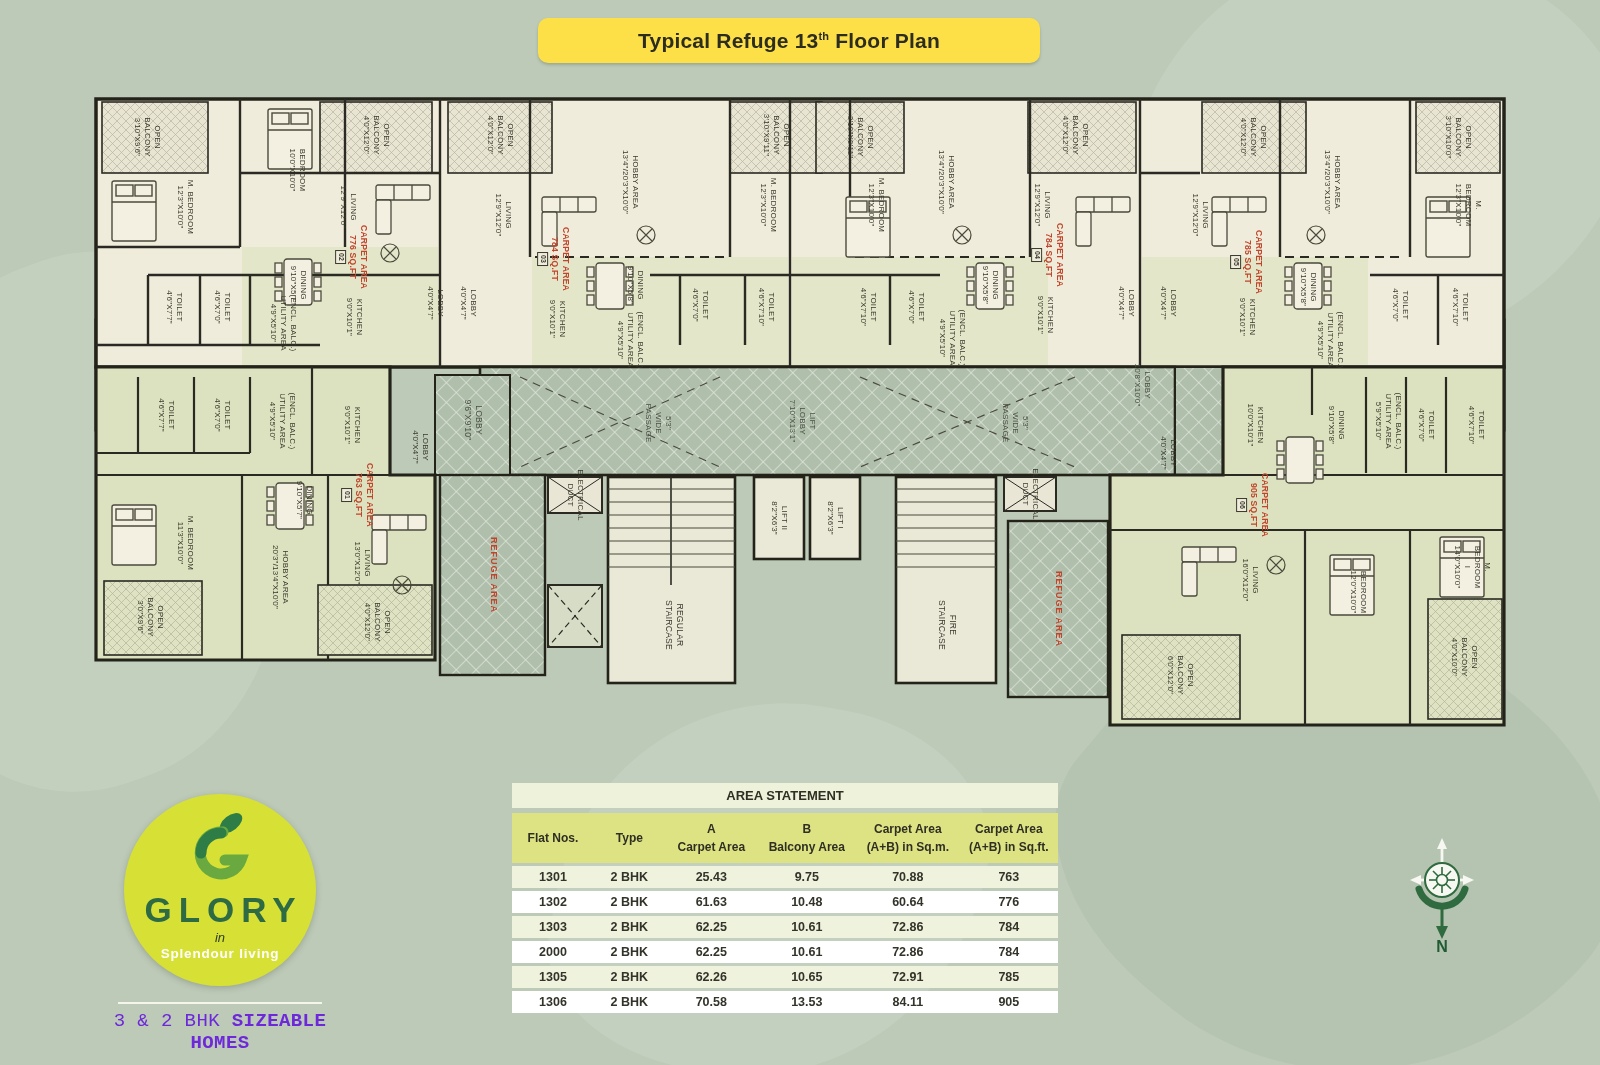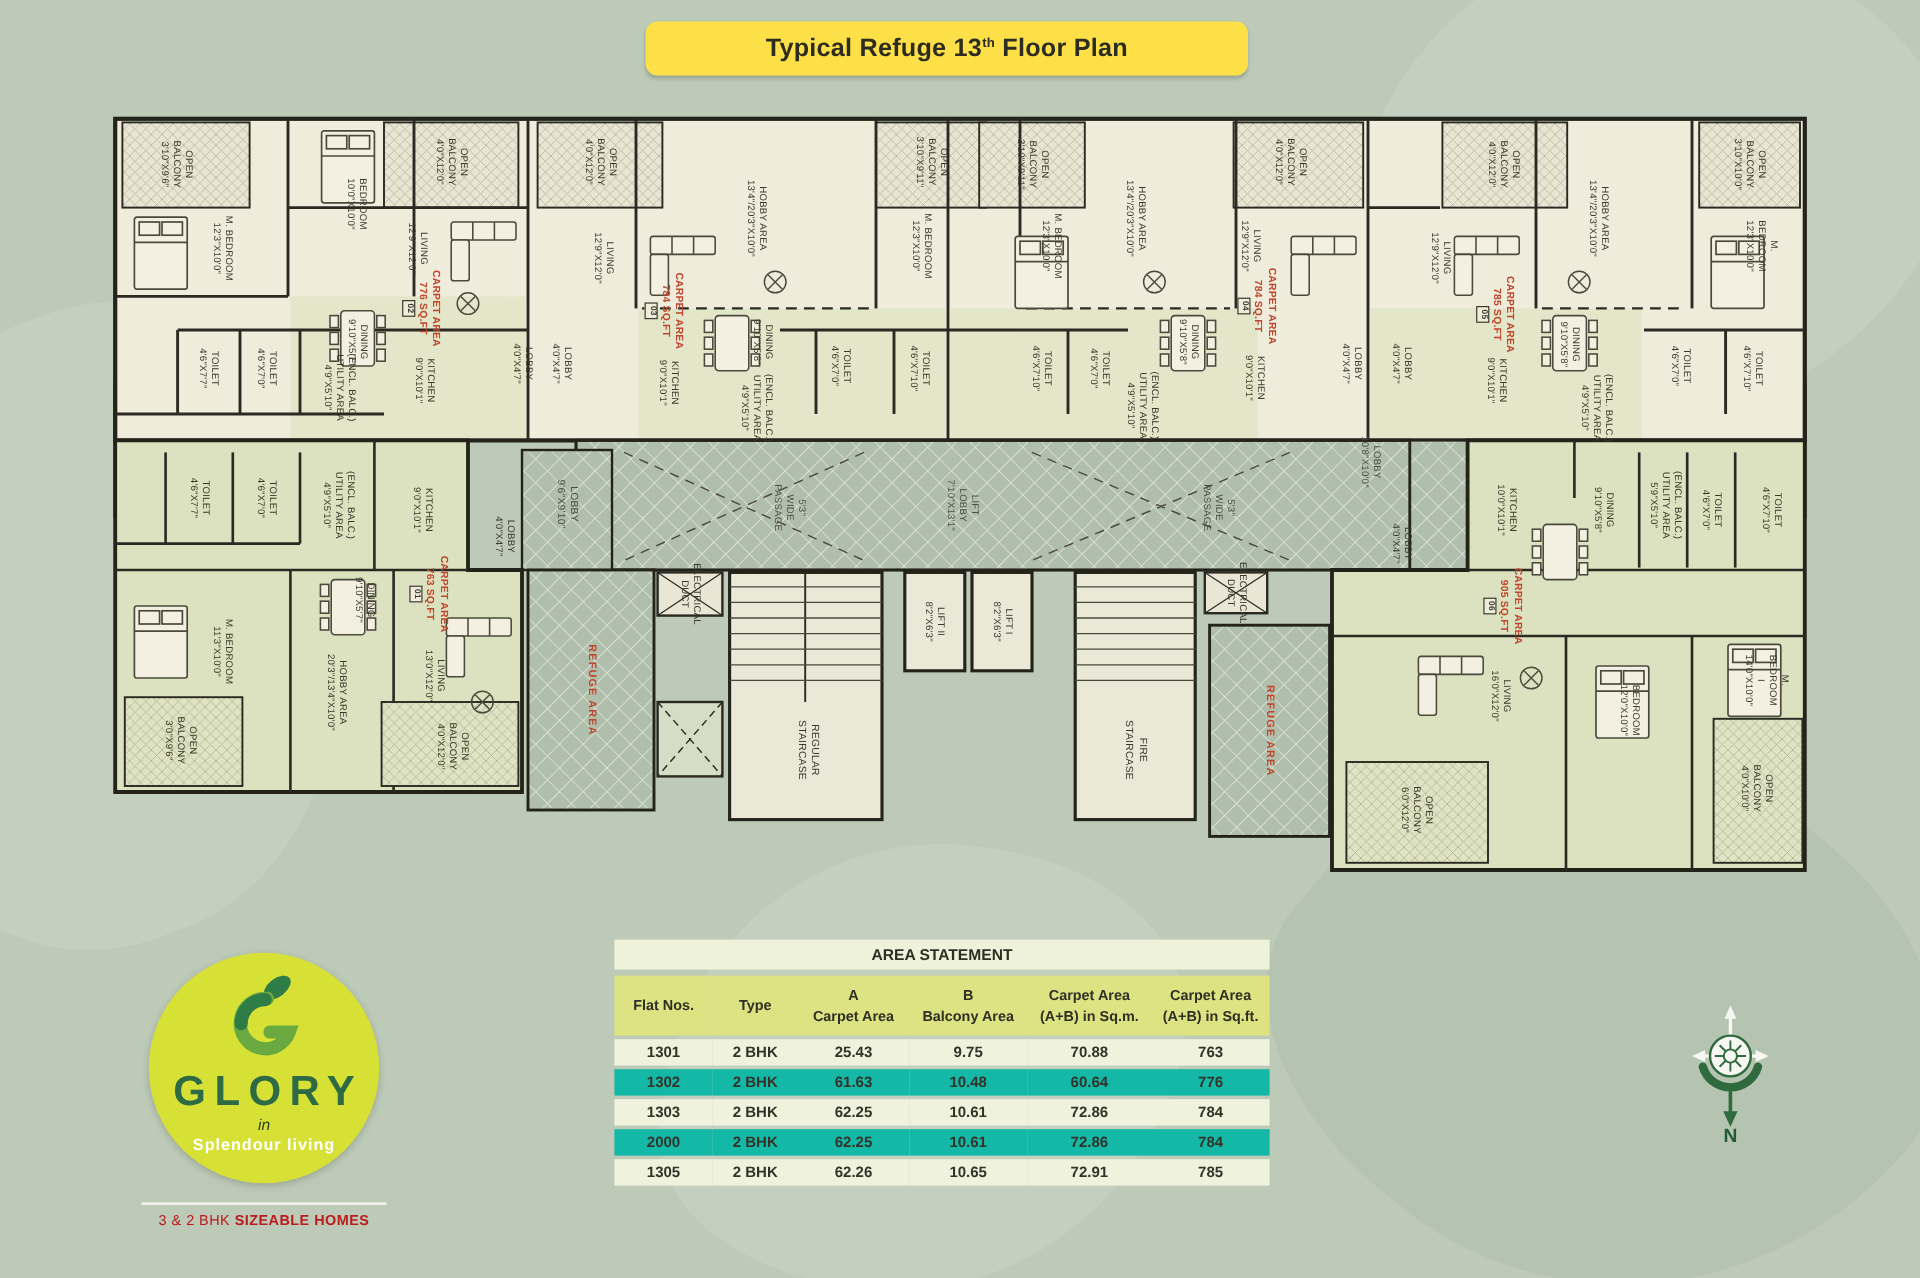--- a/index.html
+++ b/index.html
@@ -33,35 +33,35 @@
   
   .area-card{position:absolute;left:512px;top:783px;width:546px;}
   .tbl-title{background:#eef2da;text-align:center;font-weight:bold;font-size:13px;
              color:#2f2f24;padding:5px 0;margin-bottom:2px;}
   table.area{width:100%;border-collapse:separate;border-spacing:0 3px;}
   table.area th{background:#dde382;font-size:12px;font-weight:bold;color:#2f2f24;
                 padding:7px 2px;white-space:pre-line;line-height:1.5;}
   table.area td{font-size:12.5px;font-weight:bold;color:#33332a;text-align:center;
                 padding:4px 2px;}
   tr.odd td{background:#eff3dd;}
-  tr.even td{background:#14b8a6;}
+  tr.even td{background:#ffffff;}
 
   
   .logo-wrap{position:absolute;left:110px;top:780px;width:220px;text-align:center;}
   .logo-circle{position:relative;width:192px;height:192px;margin:14px auto 0;
                border-radius:50%;background:#d7e135;box-shadow:0 2px 6px rgba(50,60,30,.25);}
   .logo-mark{position:absolute;left:50%;top:16px;transform:translateX(-50%);}
   .logo-name{position:absolute;left:0;width:100%;top:96px;font-size:35px;font-weight:bold;
              color:#2e6b45;letter-spacing:7px;text-indent:7px;}
   .logo-in{position:absolute;left:0;width:100%;top:136px;font-family:Liberation Sans, sans-serif;
            font-style:italic;font-size:13px;color:#2c3e26;}
   .logo-tag{position:absolute;left:0;width:100%;top:152px;font-size:13.5px;font-weight:bold;
             color:#ffffff;letter-spacing:.8px;}
   .logo-rule{width:204px;height:2px;background:#f4f6ee;margin:16px auto 6px;}
-  .logo-strip{font-size:12px;color:#b91c1c;letter-spacing:.4px;}
+  .logo-strip{font-size:19px;color:#6d28d9;letter-spacing:.4px;font-family:Liberation Mono, monospace;}
   .logo-strip b{font-weight:bold;}
 
   
   .compass{position:absolute;left:1406px;top:836px;width:72px;height:118px;}
 </style>
 </head>
 <body>
 
 <div class="leaf" style="left:1150px;top:-60px;width:460px;height:420px;transform:rotate(25deg);"></div>
 <div class="leaf l2" style="left:-120px;top:260px;width:420px;height:520px;transform:rotate(-20deg);"></div>
@@ -514,20 +514,28 @@
           <td>784</td>
         </tr>
       <tr class="odd">
           <td>1305</td>
           <td>2 BHK</td>
           <td>62.26</td>
           <td>10.65</td>
           <td>72.91</td>
           <td>785</td>
         </tr>
+      <tr class="even">
+          <td>1306</td>
+          <td>2 BHK</td>
+          <td>70.58</td>
+          <td>13.53</td>
+          <td>84.11</td>
+          <td>905</td>
+        </tr>
     </tbody>
   </table>
 </div>
 
 <div class="logo-wrap">
   <div class="logo-circle">
     <svg class="logo-mark" width="78" height="80" viewBox="0 0 78 80">
       <ellipse cx="50" cy="13" rx="13" ry="7.5" transform="rotate(-38 50 13)" fill="#2f7d46"></ellipse>
       <path d="M42,22 A21,21 0 1 0 60,50 L44,50" fill="none" stroke="#69a93f" stroke-width="11" stroke-linecap="round"></path>
       <path d="M40,23 A20,20 0 0 0 20,43" fill="none" stroke="#2f7d46" stroke-width="11" stroke-linecap="round"></path>

